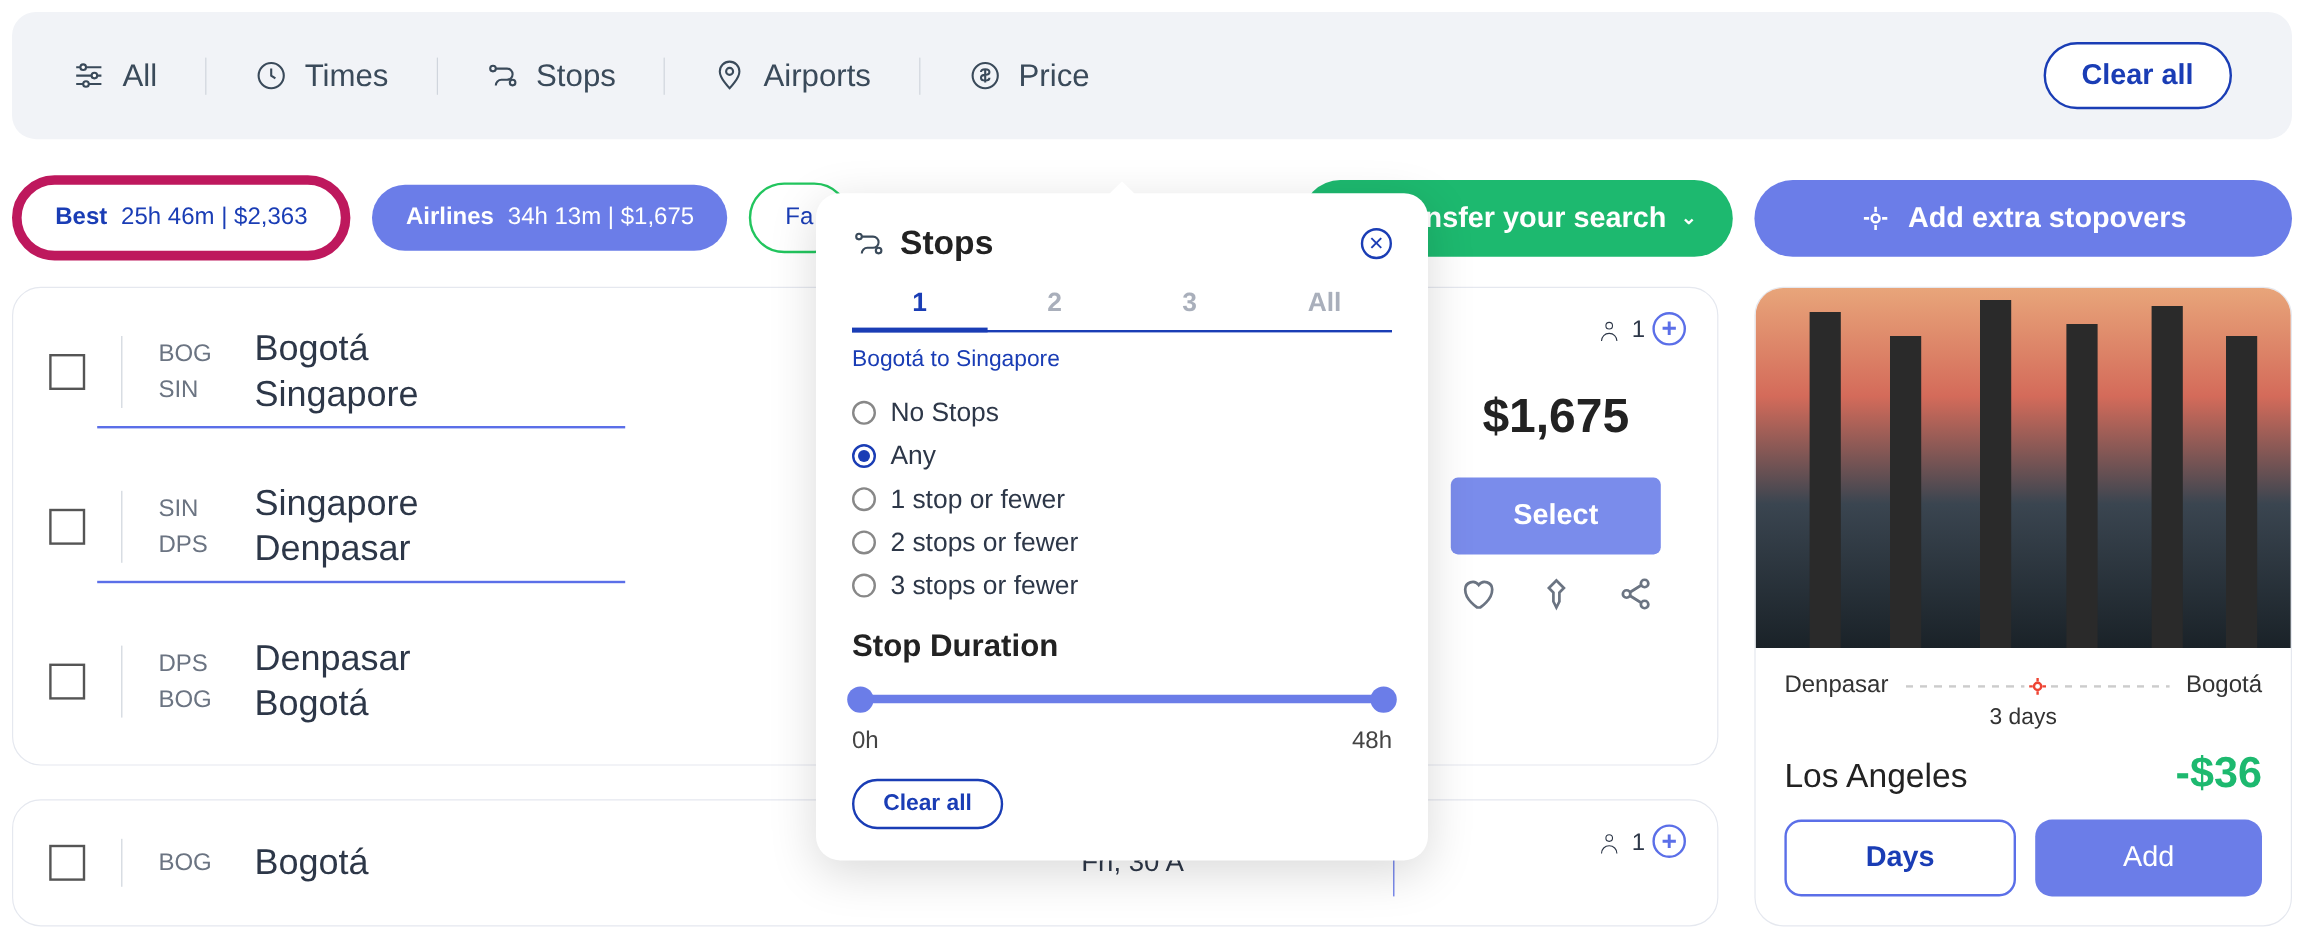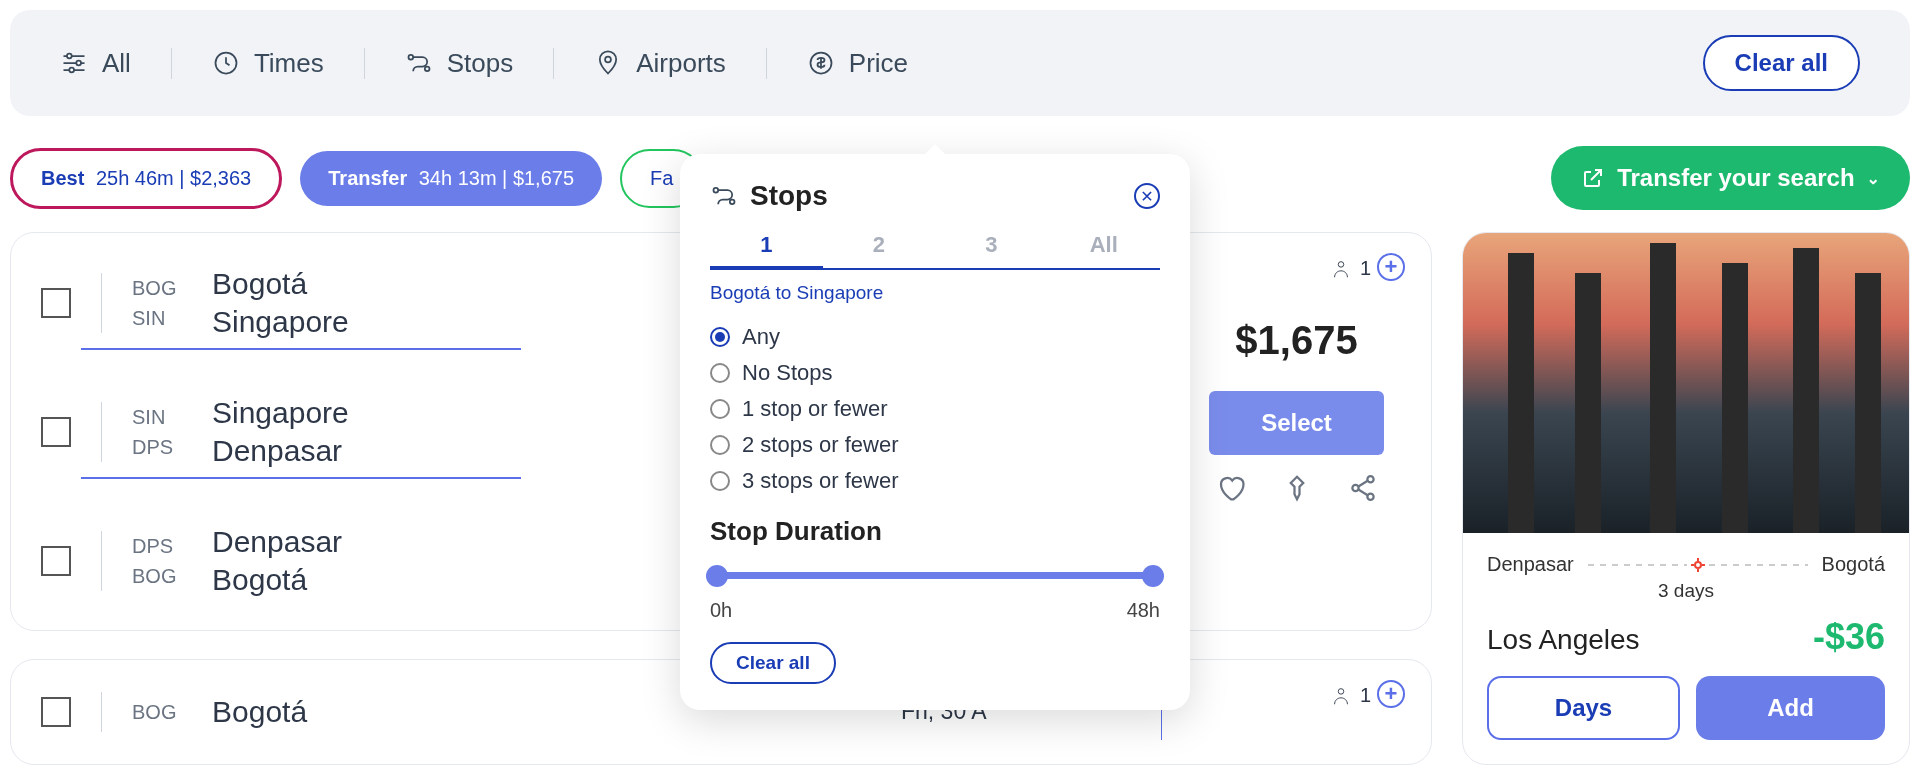--- a/index.html
+++ b/index.html
@@ -9,21 +9,21 @@
 .filter-bar { background: #f1f3f7; border-radius: 20px; padding: 25px 50px; display: flex; align-items: center; gap: 0; margin-bottom: 30px; }
 .filter-item { display: flex; align-items: center; gap: 14px; color: #3a4a5a; font-size: 26px; cursor: pointer; padding: 0 40px; border-right: 1px solid #d0d5dd; }
 .filter-item:last-of-type { border-right: none; }
 .filter-icon { width: 28px; height: 28px; display: inline-flex; align-items: center; justify-content: center; }
 .filter-icon svg { width: 28px; height: 28px; stroke: #3a4a5a; fill: none; stroke-width: 1.5; }
 .clear-all-btn { margin-left: auto; border: 2px solid #1a3db5; color: #1a3db5; background: #fff; border-radius: 999px; padding: 12px 30px; font-size: 24px; font-weight: 600; cursor: pointer; }
 
 
 .sort-row { display: flex; align-items: center; gap: 18px; margin-bottom: 22px; }
 .pill { border-radius: 999px; padding: 16px 28px; font-size: 20px; cursor: pointer; white-space: nowrap; }
-.pill-best { border: 3px solid #be185d; color: #1a3db5; background: #fff; text-align: right; }
+.pill-best { border: 8px solid #be185d; color: #1a3db5; background: #fff; text-align: right; }
 .pill-best b { font-weight: 700; margin-right: 6px; }
 .pill-cheapest { background: #6b7de8; color: #fff; }
 .pill-cheapest b { font-weight: 700; margin-right: 6px; }
 .pill-fastest { border: 2px solid #22c55e; color: #1a3db5; background: #fff; font-weight: 400; }
 .transfer-btn { background: #1db96f; color: #fff; border-radius: 999px; padding: 18px 30px; font-size: 24px; font-weight: 600; display: flex; align-items: center; gap: 12px; cursor: pointer; margin-left: auto; }
 .transfer-btn .chev { font-size: 16px; }
 .stopover-btn { background: #6b7de8; color: #fff; border-radius: 999px; padding: 18px 50px; font-size: 24px; font-weight: 600; display: flex; align-items: center; gap: 14px; cursor: pointer; width: 448px; justify-content: center; }
 
 
 .main { display: flex; gap: 30px; }
@@ -81,21 +81,21 @@
 .route-line::before, .route-line::after { content:""; position:absolute; top:0; height:2px; background: repeating-linear-gradient(90deg,#ccc 0 6px,transparent 6px 12px); }
 .route-line::before { left:0; width:45%; }
 .route-line::after { right:0; width:45%; }
 .route-mid { position:absolute; left:50%; top:-7px; transform:translateX(-50%); width:16px; height:16px; }
 .stopover-days { text-align: center; font-size: 19px; color: #333; margin-top: 4px; }
 .stopover-city-row { display: flex; align-items: baseline; justify-content: space-between; margin-top: 14px; }
 .stopover-city { font-size: 28px; color: #222; }
 .stopover-price { font-size: 36px; font-weight: 800; color: #1db96f; }
 .stopover-btns { display: flex; gap: 16px; margin-top: 18px; }
 .days-btn { flex: 1; border: 2px solid #5b6fe8; color: #1a3db5; background: #fff; border-radius: 14px; padding: 16px 0; font-size: 24px; font-weight: 600; cursor: pointer; }
-.add-btn { flex: 1; background: #6b7de8; color: #fff; border: none; border-radius: 14px; padding: 16px 0; font-size: 24px; font-weight: 700; cursor: pointer; }
+.add-btn { flex: 1; background: #6b7de8; color: #fff; border: none; border-radius: 14px; padding: 16px 0; font-size: 24px; font-weight: 400; cursor: pointer; }
 </style>
 </head>
 <body>
 
 <div class="filter-bar">
   <div class="filter-item" style="padding-left:0">
     <span class="filter-icon">
         <svg viewBox="0 0 24 24">
           <path d="M3 6h18M3 12h18M3 18h18"></path>
           <circle cx="8" cy="6" r="2" fill="#fff"></circle>
@@ -144,32 +144,39 @@
   </div>
   <button class="clear-all-btn">Clear all</button>
 </div>
 
 <div class="sort-row">
   <div class="pill pill-best">
     <b>Best</b>
     <span>25h 46m | $2,363</span>
   </div>
   <div class="pill pill-cheapest">
-    <b>Transfer</b>
+    <b>Airlines</b>
     <span>34h 13m | $1,675</span>
   </div>
   <div class="pill pill-fastest">
     <span>Fa</span>
   </div>
   <div class="transfer-btn">
     <svg width="24" height="24" viewBox="0 0 24 24" fill="none" stroke="#fff" stroke-width="2">
         <path d="M14 4h6v6M20 4L10 14M18 14v5a1 1 0 0 1-1 1H5a1 1 0 0 1-1-1V7a1 1 0 0 1 1-1h5"></path>
       </svg>
     <span>Transfer your search</span>
     <span class="chev">⌄</span>
+  </div>
+  <div class="stopover-btn">
+    <svg width="26" height="26" viewBox="0 0 24 24" fill="none" stroke="#fff" stroke-width="2">
+        <path d="M12 3v4M12 17v4M3 12h4M17 12h4"></path>
+        <circle cx="12" cy="12" r="3"></circle>
+      </svg>
+    <span>Add extra stopovers</span>
   </div>
 </div>
 
 <div class="main">
   <div class="results-col">
 
     <div class="result-card">
       <div class="legs-col">
 
         <div class="leg">
@@ -303,26 +310,26 @@
       </div>
       <div class="pop-tabs">
         <div class="pop-tab active">1</div>
         <div class="pop-tab">2</div>
         <div class="pop-tab">3</div>
         <div class="pop-tab">All</div>
       </div>
       <div class="pop-route">Bogotá to Singapore</div>
 
       <div class="radio-row">
+        <span class="radio unchecked"></span>
+        <span>No Stops</span>
+      </div>
+      <div class="radio-row">
         <span class="radio checked"></span>
         <span>Any</span>
-      </div>
-      <div class="radio-row">
-        <span class="radio unchecked"></span>
-        <span>No Stops</span>
       </div>
       <div class="radio-row">
         <span class="radio unchecked"></span>
         <span>1 stop or fewer</span>
       </div>
       <div class="radio-row">
         <span class="radio unchecked"></span>
         <span>2 stops or fewer</span>
       </div>
       <div class="radio-row">

